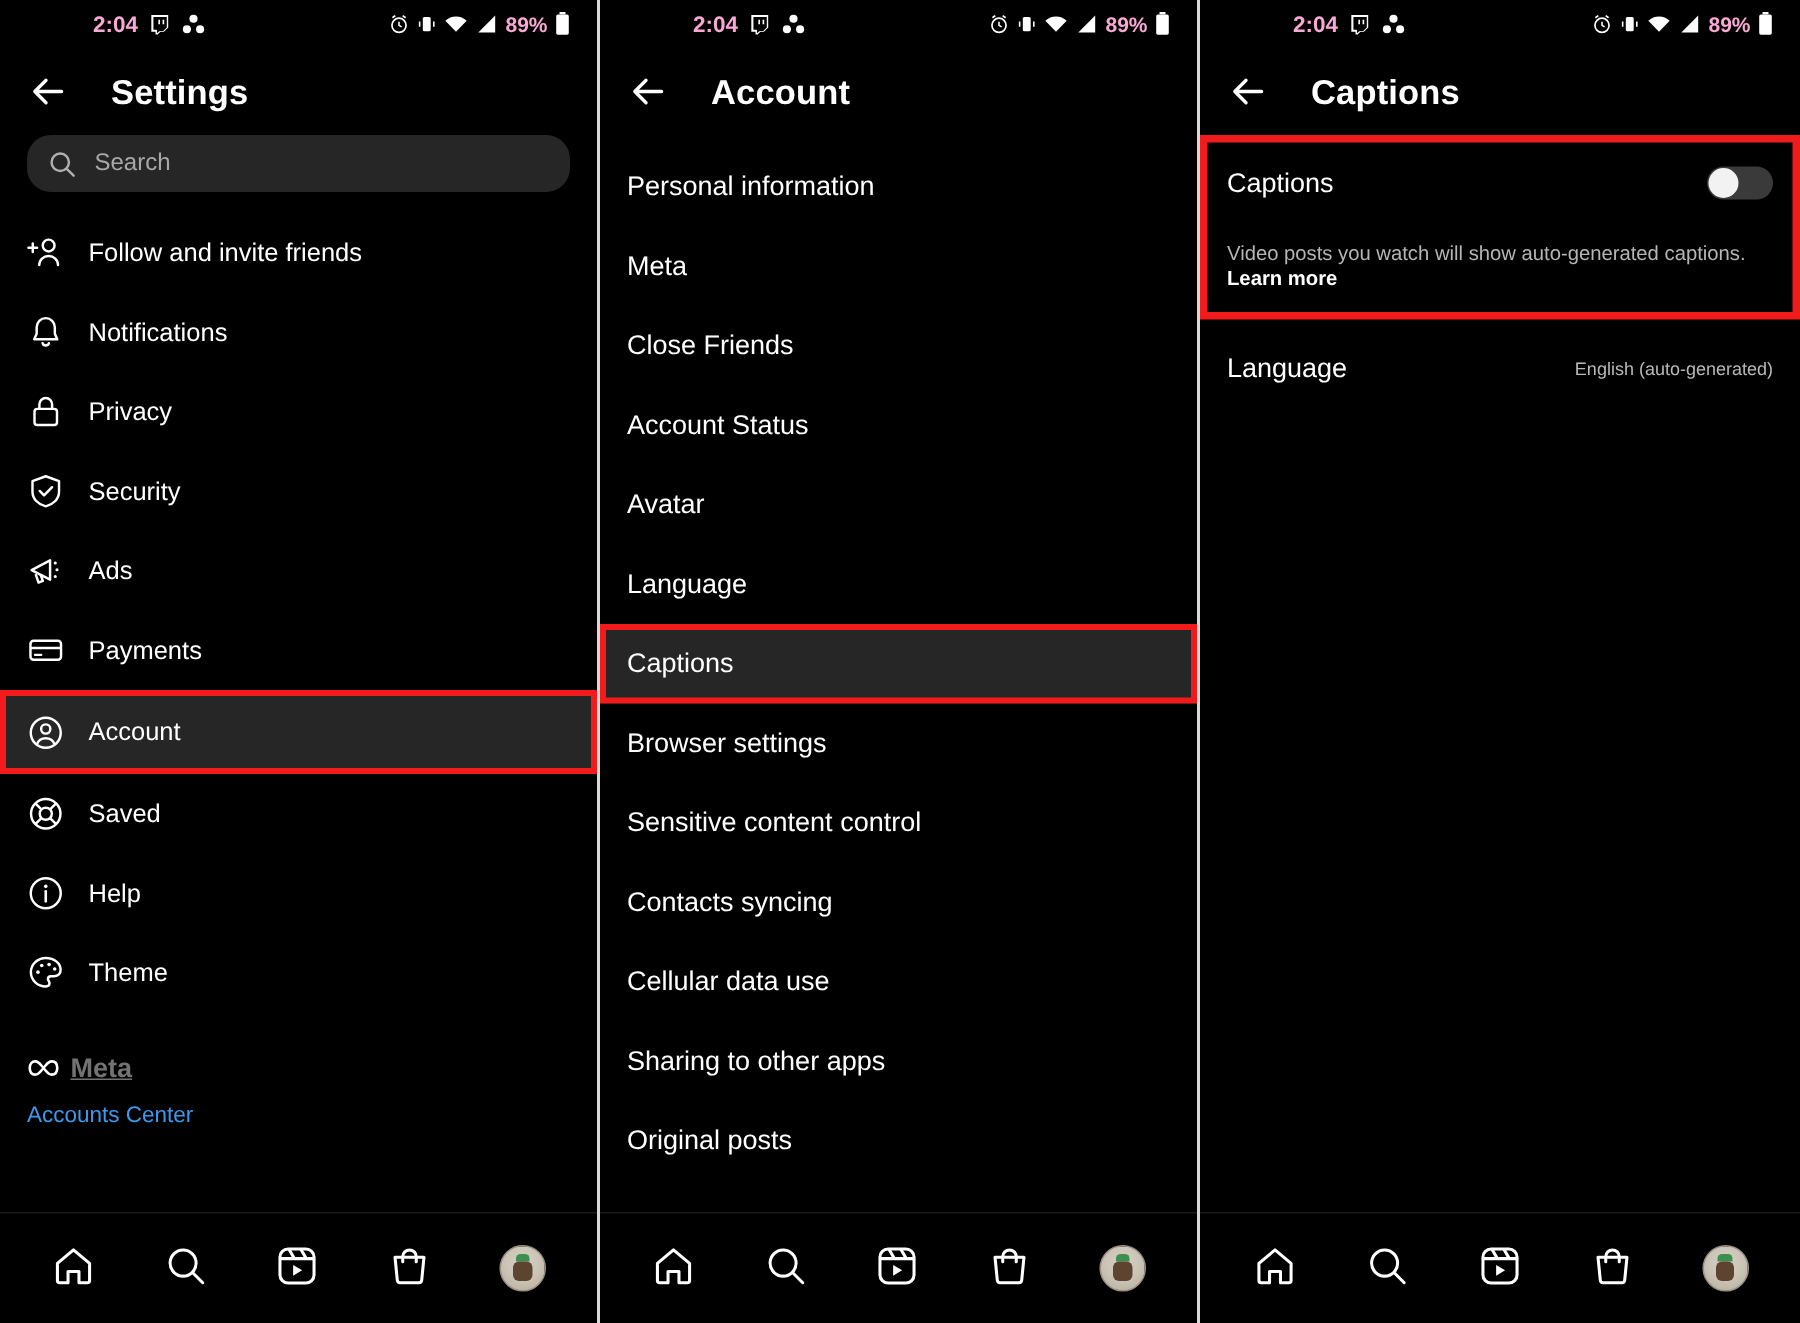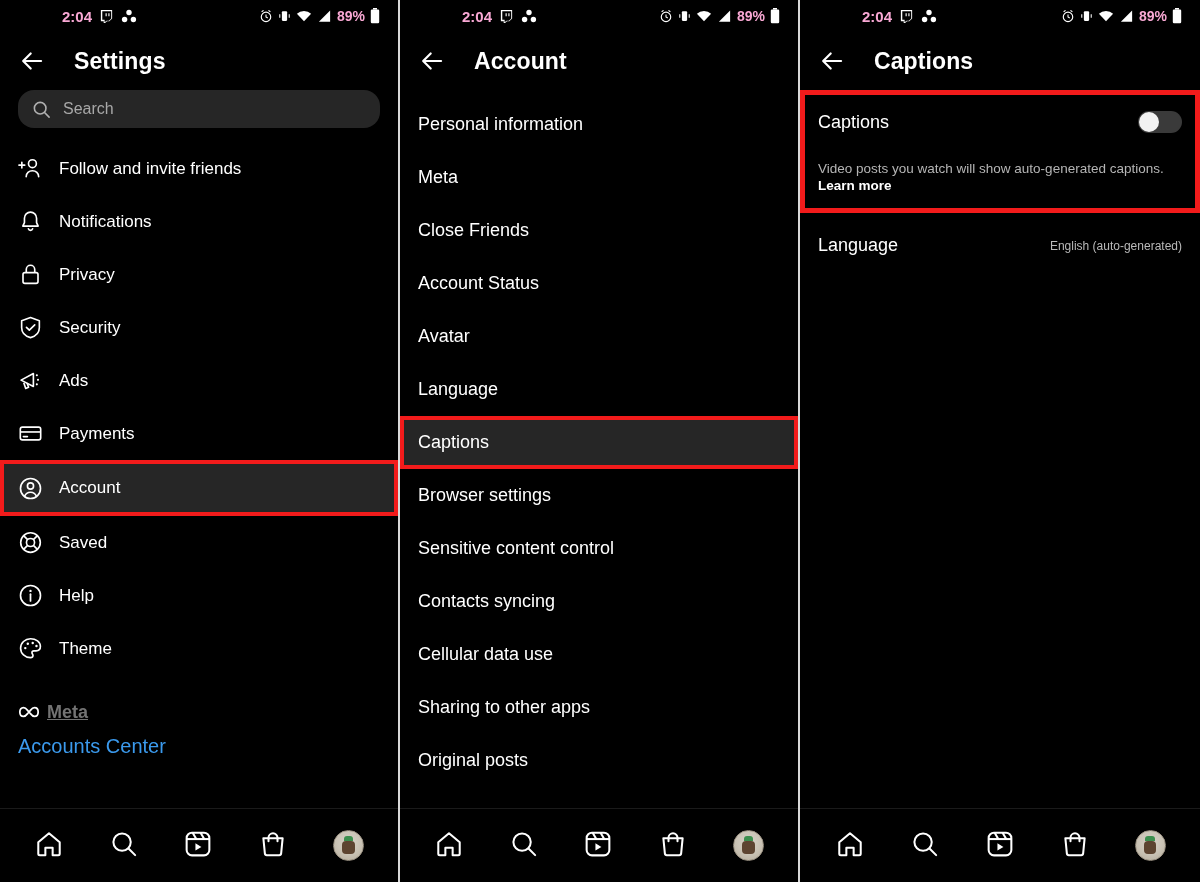--- a/index.html
+++ b/index.html
@@ -76,21 +76,21 @@
   .hl-box {
     position:absolute; inset:0;
     border:4px solid #f21b1b;
     pointer-events:none;
   }
 
   
   .meta-block { margin-top:22px; padding:0 18px; }
   .meta-line { display:flex; align-items:center; gap:7px; height:30px; }
   .meta-word { font-size:18px; font-weight:700; color:#737373;text-decoration:underline; }
-  .acct-center { color:#3b9aed; font-size:20px; margin-top:8px; display:block; }
+  .acct-center { color:#3b9aed; font-size:15px; margin-top:8px; display:block; }
 
   
   .plist { padding-top:8px; }
   .prow {
     height:53px;
     display:flex; align-items:center;
     padding:0 18px;
     font-size:18px; color:#fff;
   }
   .prow.hl { background:#262626; }

